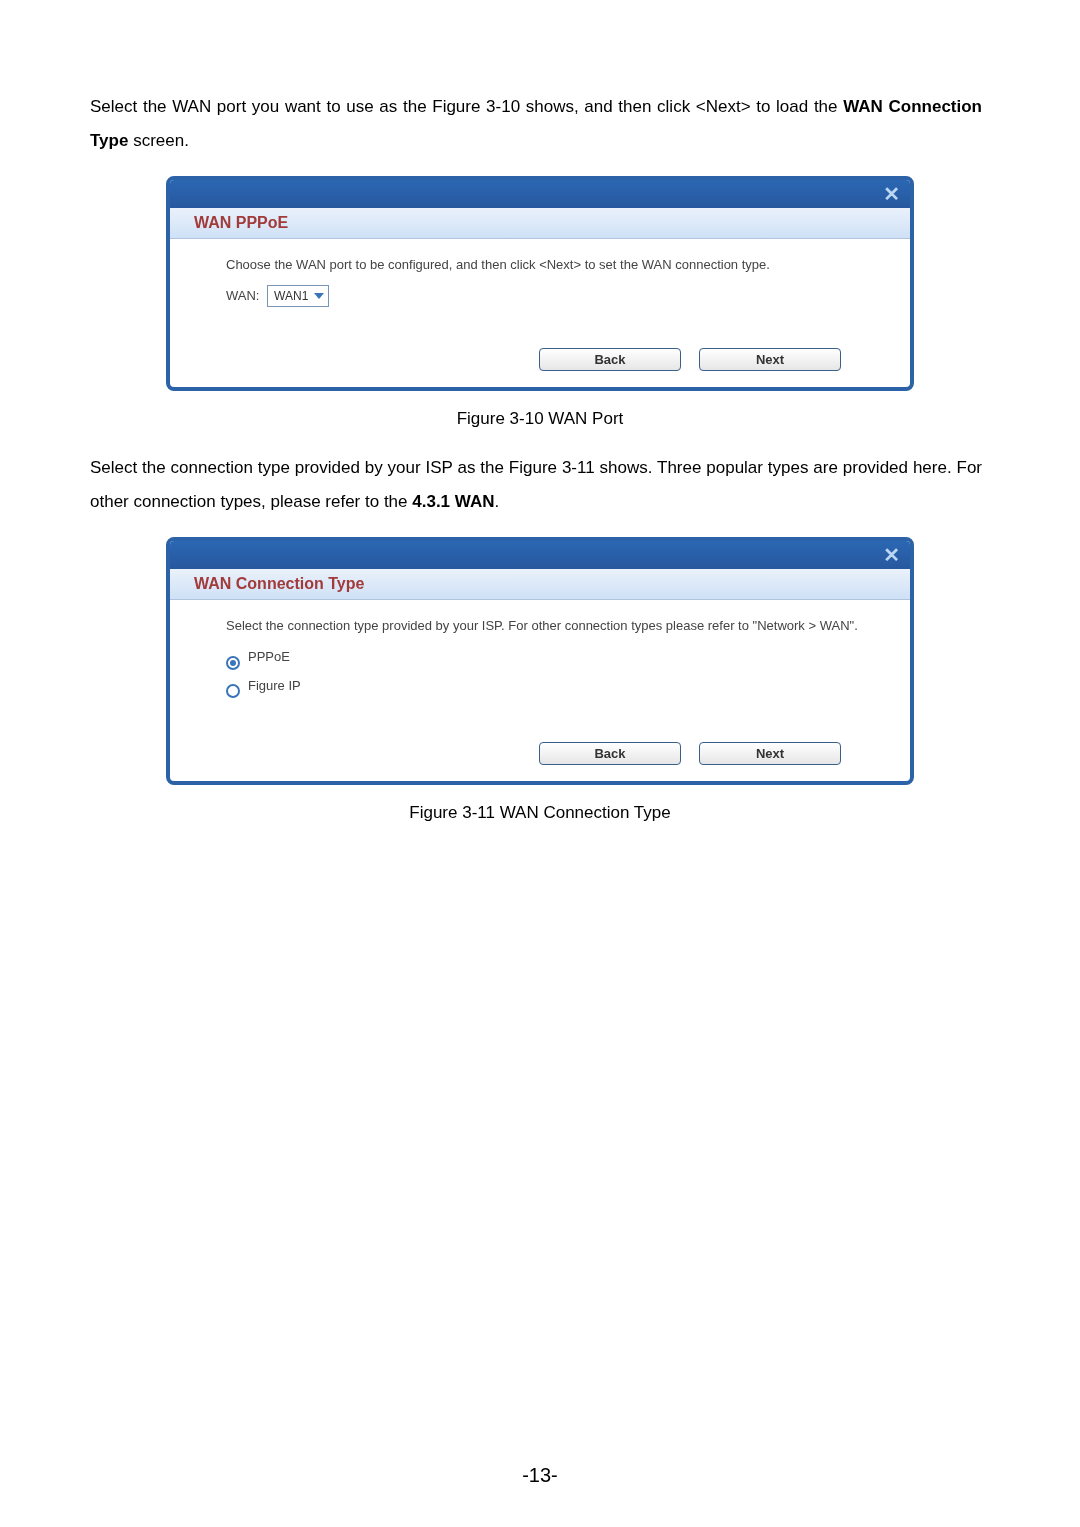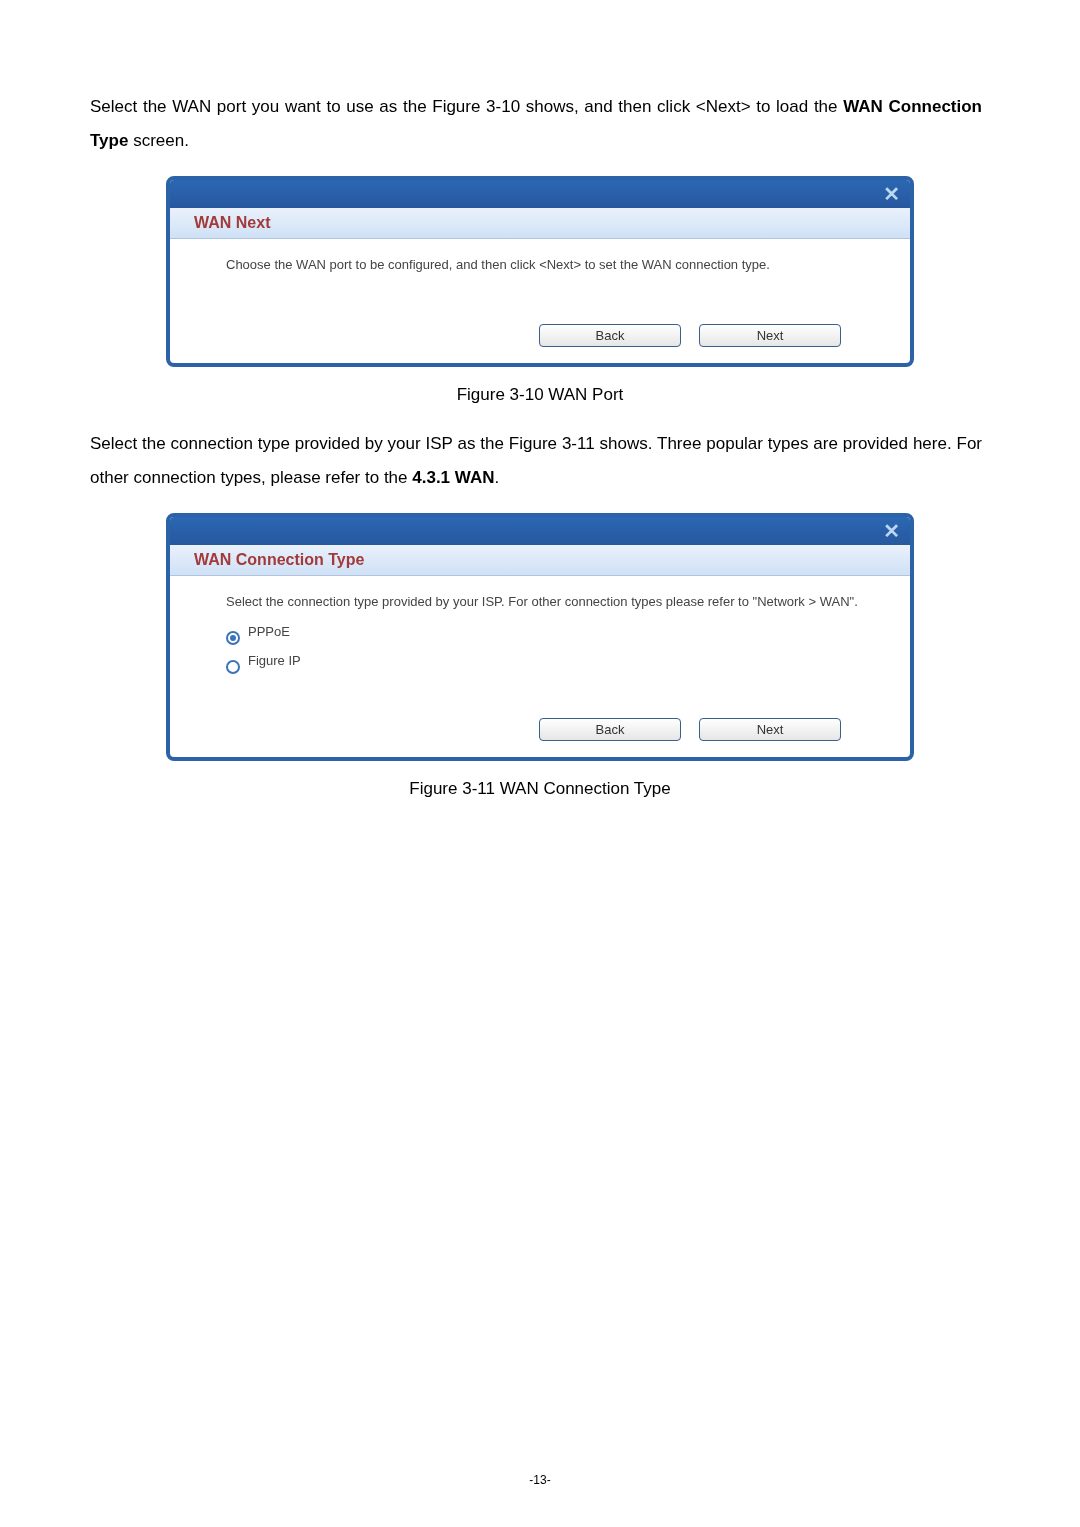--- a/index.html
+++ b/index.html
@@ -87,20 +87,21 @@
     border-left: 5px solid transparent;
     border-right: 5px solid transparent;
     border-top: 6px solid #3a74b9;
   }
   .panel-buttons {
     display: flex;
     gap: 18px;
     justify-content: center;
     padding: 24px 30px 16px 30px;
     margin-left: 300px; 
+    font-weight: bold;
   }
   .btn {
     min-width: 112px;
     text-align: center;
     border: 1px solid #3a5f8a;
     border-radius: 4px;
     background: linear-gradient(#ffffff, #e6e6e6);
     padding: 3px 14px;
     font-family: Verdana, Geneva, sans-serif;
     font-size: 13px;
@@ -121,39 +122,46 @@
     content: "";
     width: 6px; height: 6px;
     background: #3a74b9;
     border-radius: 50%;
   }
   .page-number {
     position: absolute;
     bottom: 40px;
     left: 0; right: 0;
     text-align: center;
-    font-size: 12px;
+    font-size: 20px;
   }
 </style>
 </head>
 <body>
 
 <div class="page">
 
   <p class="body-text">
     <span>Select the WAN port you want to use as the Figure 3-10 shows, and then click &lt;Next&gt; to load the </span><span class="b">WAN Connection Type</span><span> screen.</span>
   </p>
 
   <div class="panel">
     <div class="panel-topbar">
       <span class="panel-close">✕</span>
     </div>
-    <div class="panel-title">WAN Next</div>
+    <div class="panel-title">WAN PPPoE</div>
     <div class="panel-body">
       <p>Choose the WAN port to be configured, and then click &lt;Next&gt; to set the WAN connection type.</p>
+      <div class="wan-row">
+        <span class="wan-label">WAN:</span>
+        <span class="select">
+          <span>WAN1</span>
+          <span class="chev"></span>
+        </span>
+      </div>
     </div>
     <div class="panel-buttons">
       <div class="btn">Back</div>
       <div class="btn">Next</div>
     </div>
   </div>
 
   <div class="caption">Figure 3-10 WAN Port</div>
 
   <p class="body-text">

